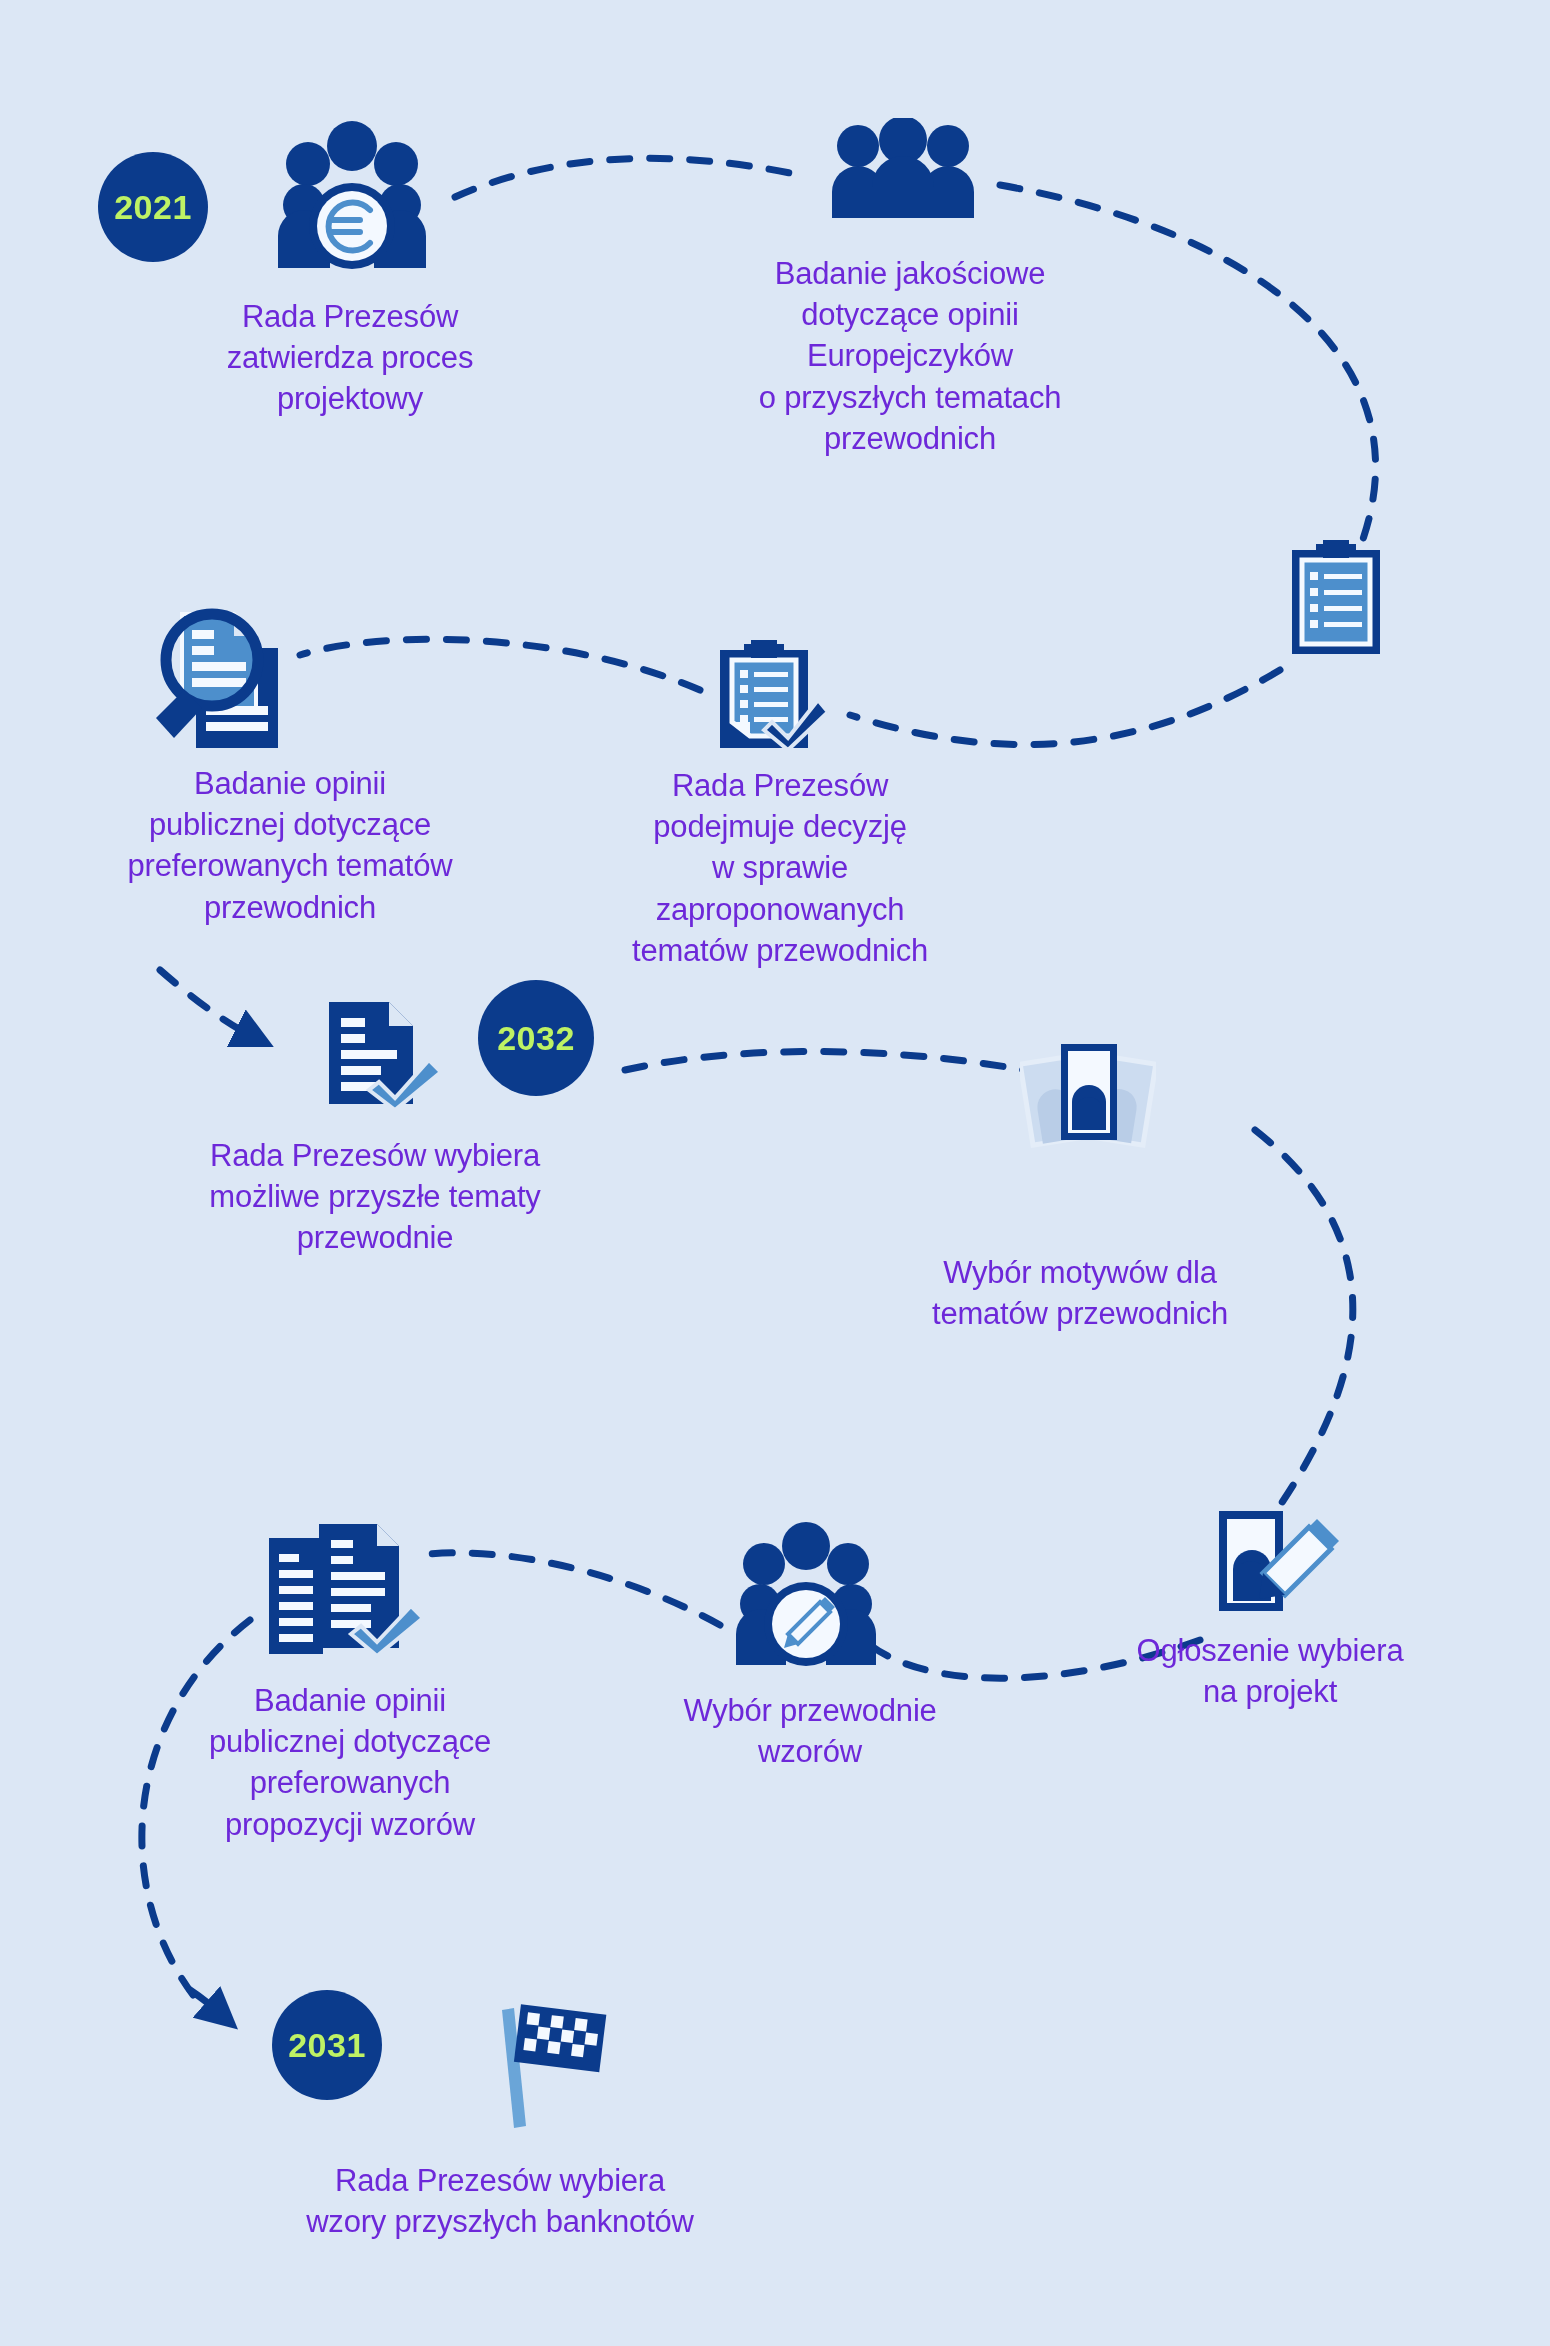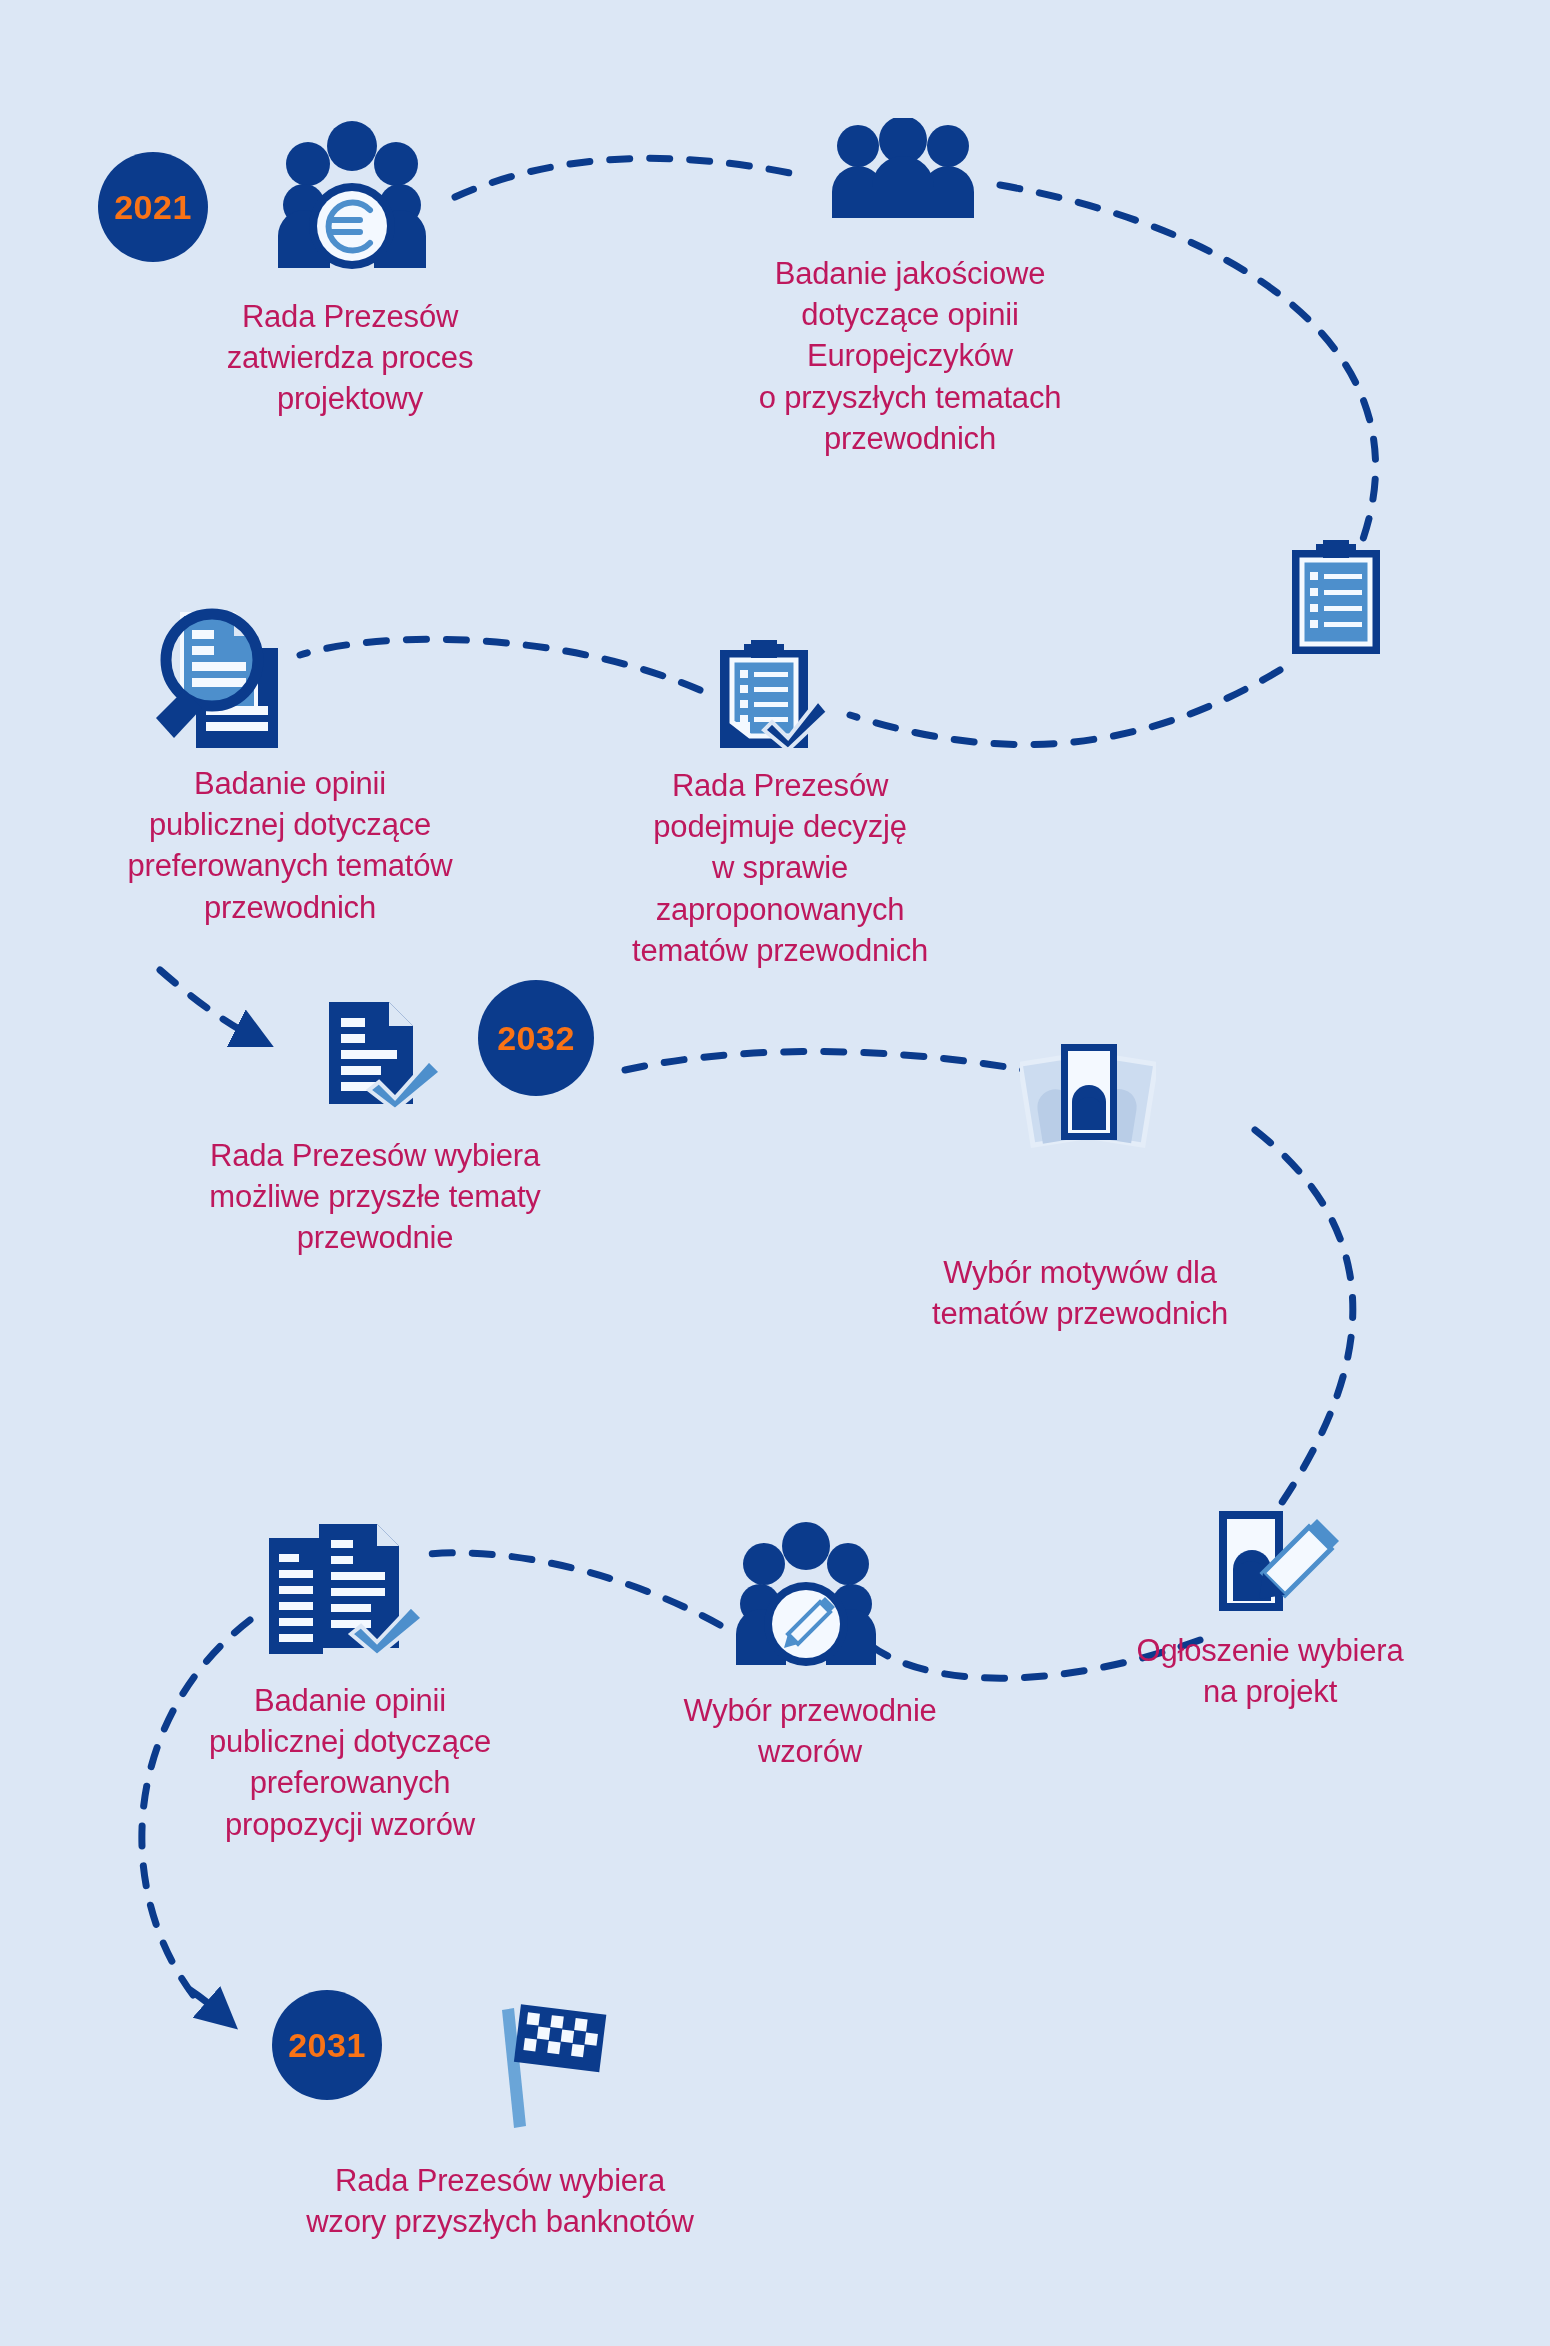--- a/index.html
+++ b/index.html
@@ -19,33 +19,33 @@
   }
   .svg-layer {
     position: absolute;
     left: 0; top: 0;
     width: 1550px;
     height: 2346px;
     pointer-events: none;
   }
   .label {
     position: absolute;
-    color: #be185d;
+    color: #6d28d9;
     font-family: "Liberation Sans", sans-serif;
     font-size: 31px;
     line-height: 1.33;
     text-align: center;
     white-space: pre-line;
     letter-spacing: -0.2px;
   }
   .year-badge {
     position: absolute;
     border-radius: 50%;
     background: #0b3b8c;
-    color: #f97316;
+    color: #bef264;
     display: flex;
     align-items: center;
     justify-content: center;
     font-weight: bold;
     font-size: 34px;
     letter-spacing: 0.5px;
     font-family: "Liberation Sans", sans-serif;
     text-align: right;
   }
   .icon-box {

